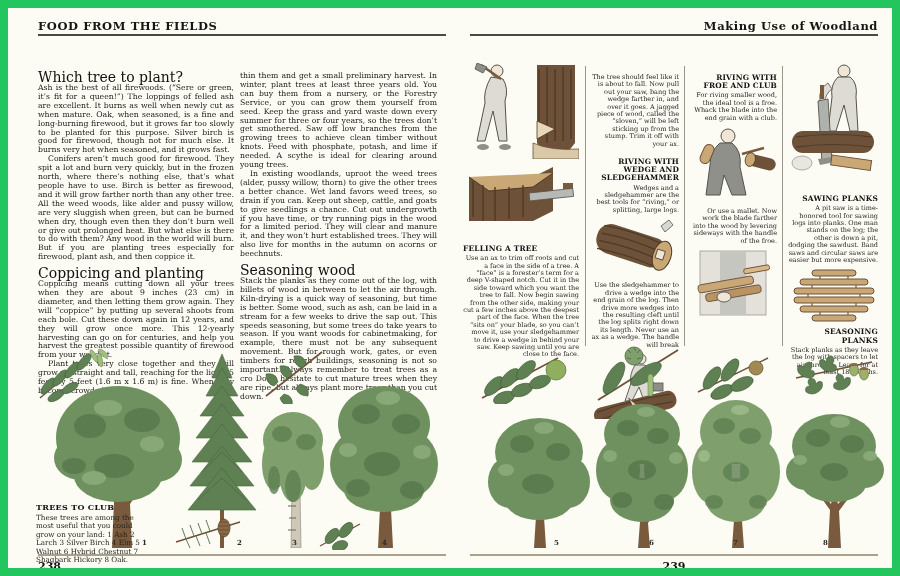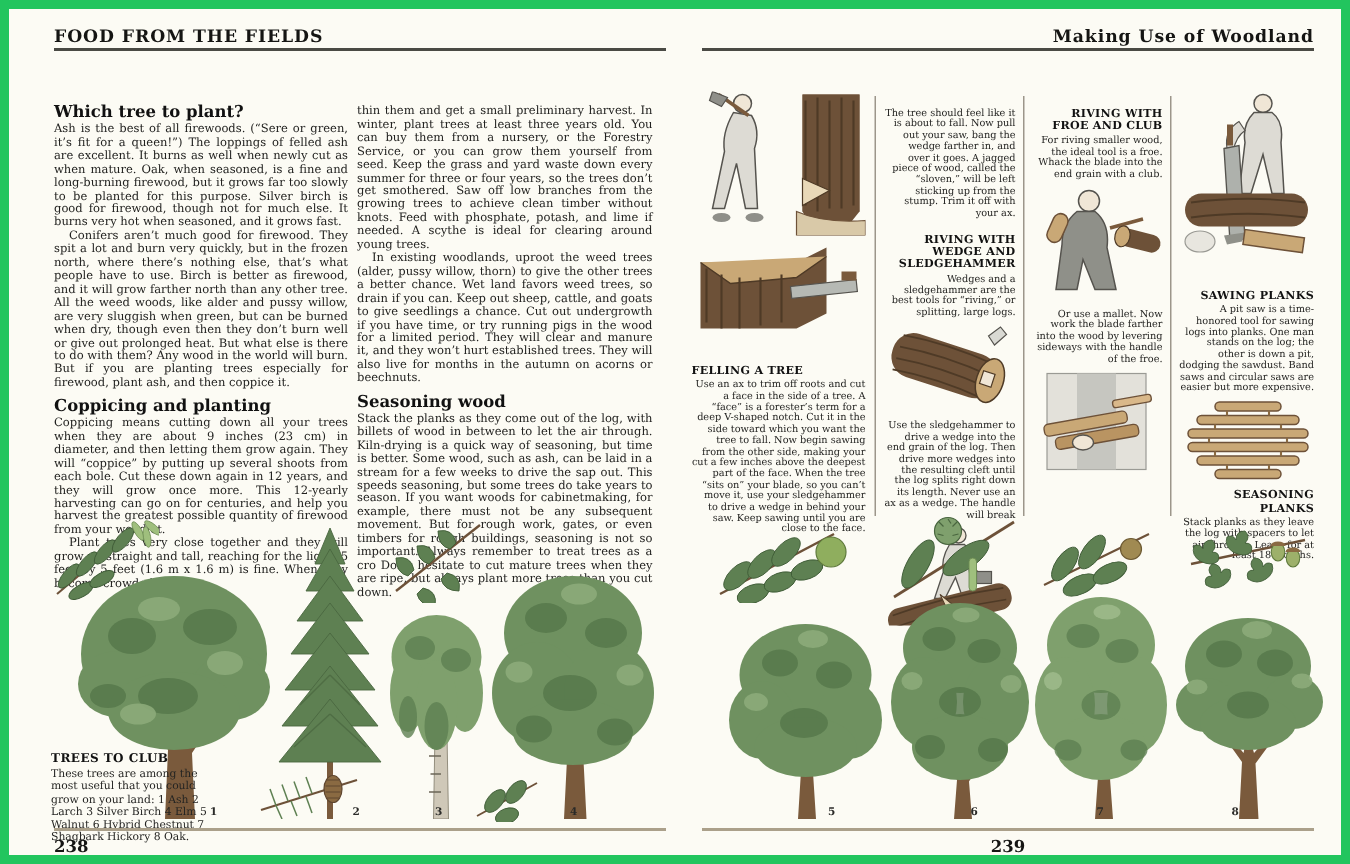--- a/index.html
+++ b/index.html
@@ -1,29 +1,29 @@
 <!DOCTYPE html>
 <html><head>
 <meta charset="utf-8">
 <style>
   html,body{margin:0;padding:0;background:#777;}
   .spread{
     position:relative;width:900px;height:576px;margin:0 auto;
-    background:#fcfbf4;border:6px solid #22c55e;box-sizing:border-box;
+    background:#fcfbf4;border:8px solid #22c55e;box-sizing:border-box;
     font-family:"DejaVu Serif", serif;color:#1e1e1c;overflow:hidden;
   }
   .abs{position:absolute;}
   
   .runhead{font-weight:bold;font-size:11.5px;letter-spacing:.6px;color:#151513;}
   .headrule{height:2px;background:#4a4a44;}
   
   .bodycol{font-size:7.7px;line-height:8.9px;text-align:justify;color:#21211f;}
   .bodycol p{margin:0;text-indent:10px;}
   .bodycol p.noindent{text-indent:0;}
-  .sec-h{font-weight:bold;font-size:11px;line-height:10px;margin:6px 0 2px 0;color:#111;}
+  .sec-h{font-weight:normal;font-size:14px;line-height:10px;margin:6px 0 2px 0;color:#111;}
   .sec-h.first{margin-top:0;}
   
   .cap{font-size:6.5px;line-height:7.4px;color:#242422;text-align:right;}
   .cap p{margin:0 0 4px 0;}
   .cap-h{font-weight:bold;font-size:7.4px;line-height:8.2px;letter-spacing:.2px;color:#111;margin:0 0 2px 0;}
   .vrule{width:1px;background:#9c968a;}
   .botrule{height:2px;background:#aba08a;}
   .pagenum{font-weight:bold;font-size:11px;color:#151513;}
   .treenum{font-weight:bold;font-size:7px;color:#2a2a28;}
   

